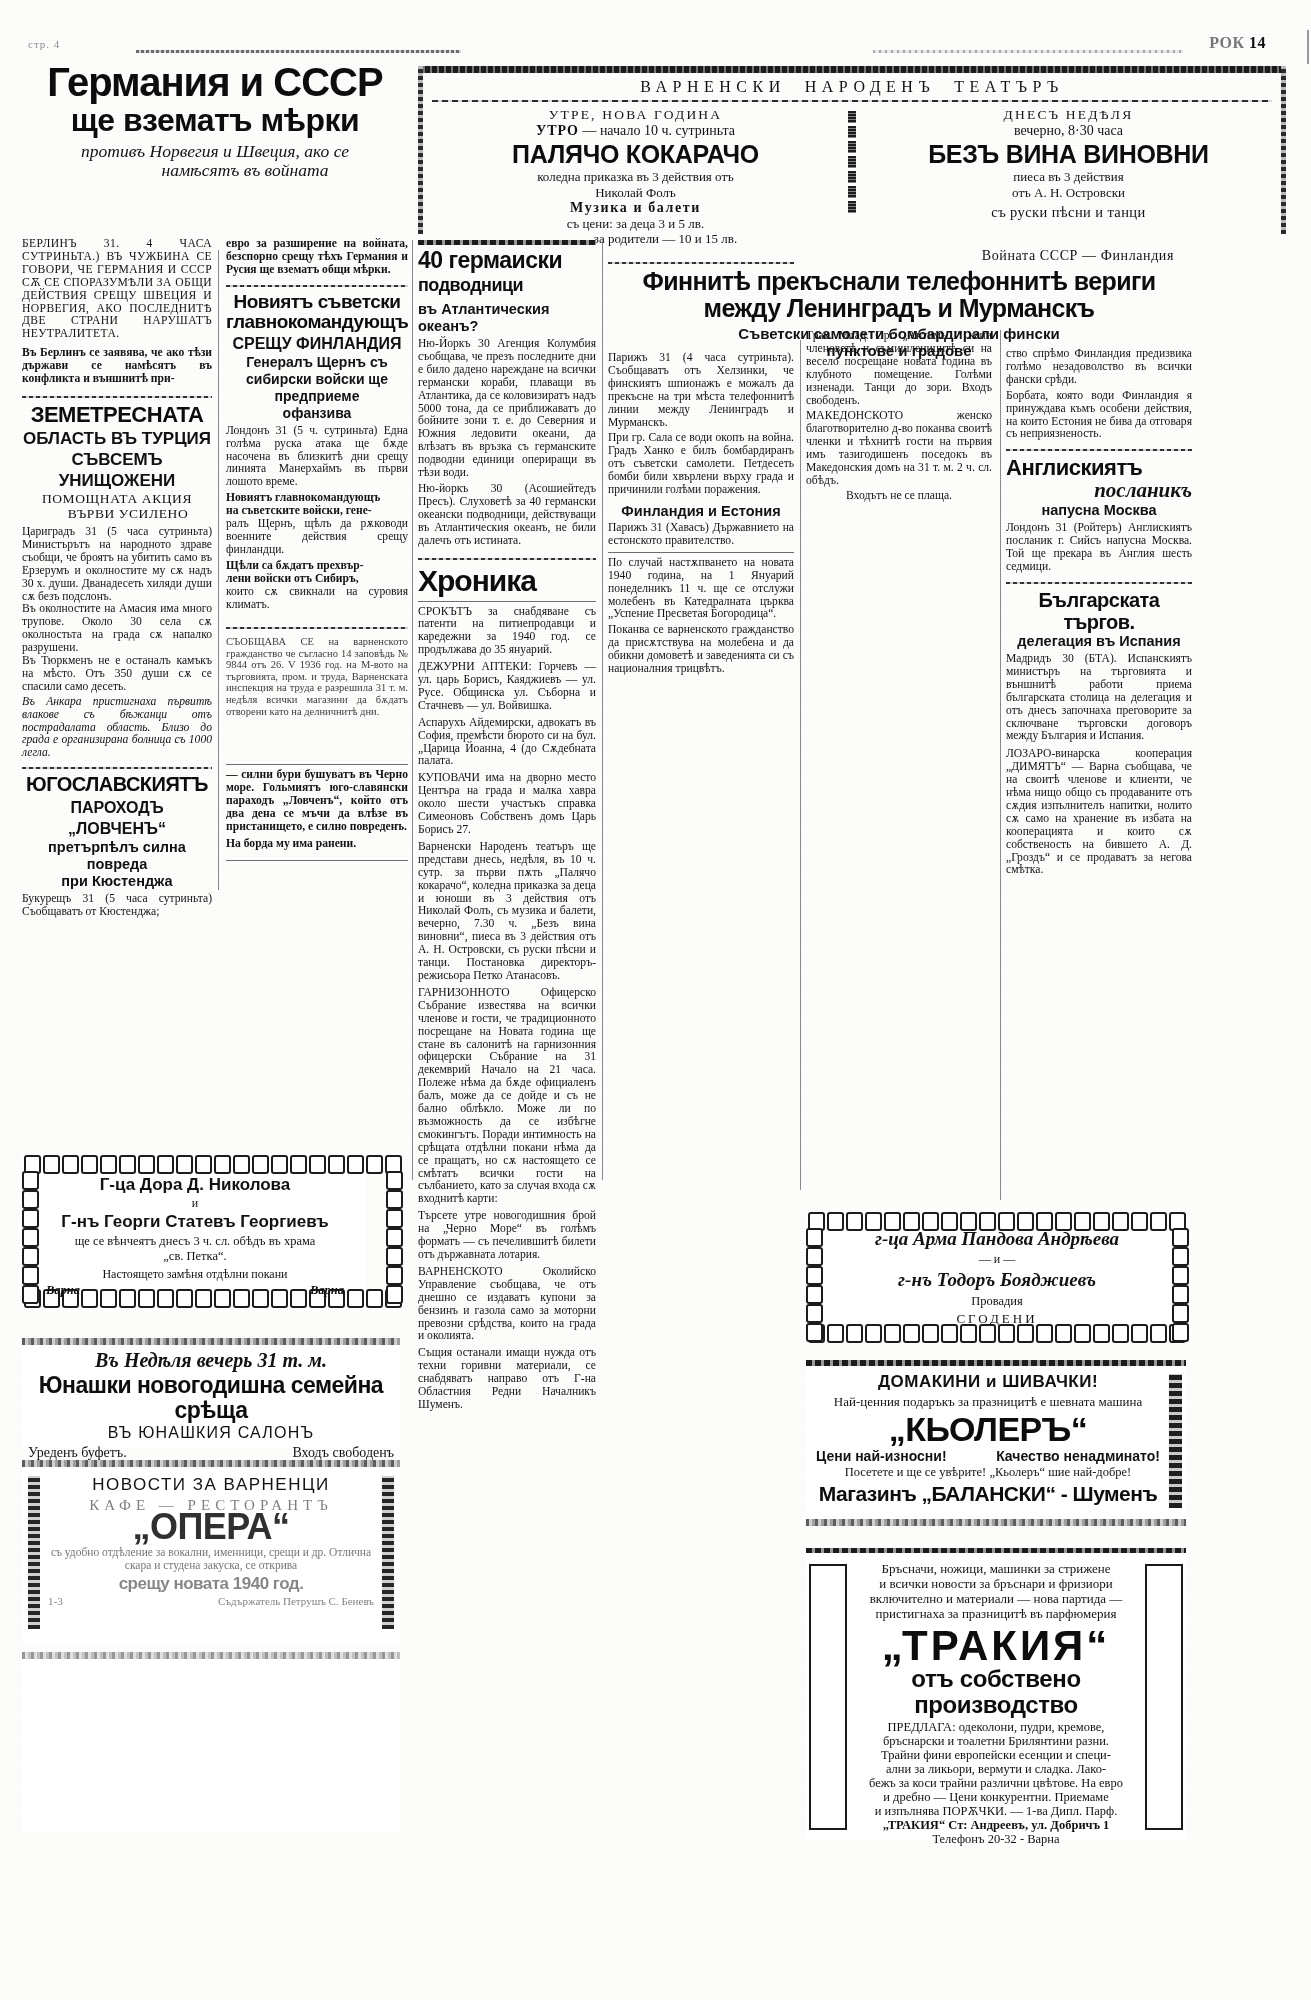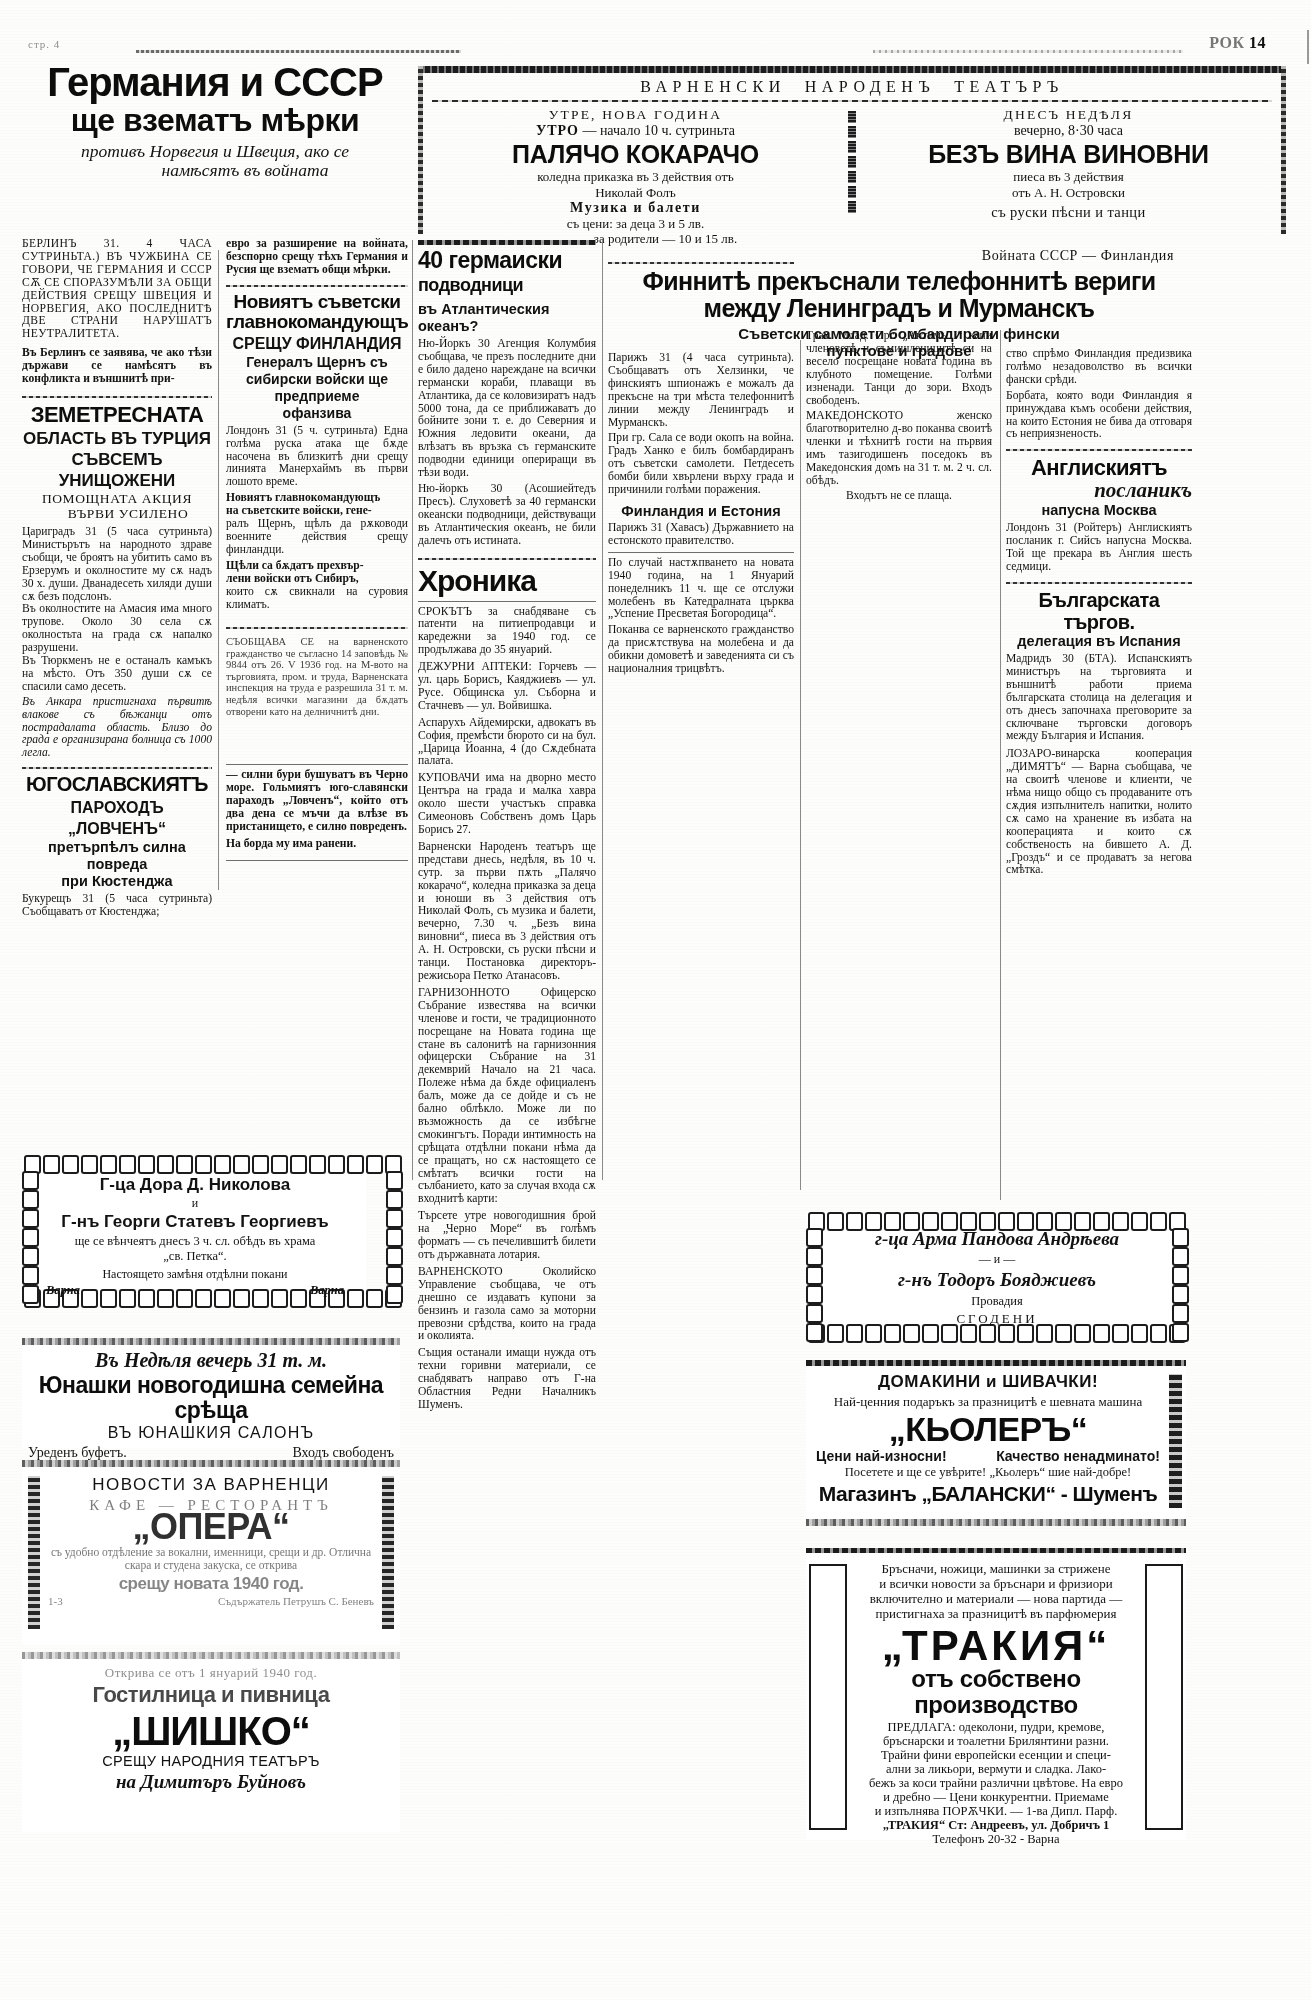--- a/index.html
+++ b/index.html
@@ -274,21 +274,21 @@
     <div class="body-txt">Трак. Млад. Орг. „Антимъ I“ кани членоветѣ и съмишленицитѣ си на весело посрещане новата година въ клубното помещение. Голѣми изненади. Танци до зори. Входъ свободенъ.</div>
     <div class="body-txt" style="margin-top:3px;">МАКЕДОНСКОТО женско благотворително д-во поканва своитѣ членки и тѣхнитѣ гости на първия имъ тазигодишенъ поседокъ въ Македонския домъ на 31 т. м. 2 ч. сл. обѣдъ.</div>
     <div class="body-txt center" style="margin-top:2px;text-indent:0;">Входътъ не се плаща.</div>
   </div>
 
   <div class="col" style="left:1006px;top:348px;width:186px;">
     <div class="body-txt">ство спрѣмо Финландия предизвика голѣмо незадоволство въ всички фански срѣди.</div>
     <div class="body-txt" style="margin-top:3px;">Борбата, която води Финландия я принуждава къмъ особени действия, на които Естония не бива да отговаря съ неприязненость.</div>
 
     <div class="hr-dash" style="margin-top:8px;"></div>
-    <div class="woodtype" style="font-size:22px;line-height:23px;text-align:center;">Англискиятъ</div>
+    <div class="woodtype" style="font-size:22px;line-height:23px;text-align:left;">Англискиятъ</div>
     <div class="script" style="font-size:21px;line-height:23px;text-align:right;font-weight:bold;">посланикъ</div>
     <div class="hd2" style="font-size:14.5px;">напусна Москва</div>
     <div class="body-txt" style="margin-top:3px;">Лондонъ 31 (Ройтеръ) Англискиятъ посланик г. Сийсъ напусна Москва. Той ще прекара въ Англия шесть седмици.</div>
 
     <div class="hr-dash" style="margin-top:8px;"></div>
     <div class="woodtype" style="font-size:20px;line-height:22px;">Българската търгов.</div>
     <div class="hd2" style="font-size:14.5px;">делегация въ Испания</div>
     <div class="body-txt" style="margin-top:3px;">Мадридъ 30 (БТА). Испанскиятъ министъръ на търговията и външнитѣ работи приема българската столица на делегация и отъ днесъ започнаха преговорите за сключване търговски договоръ между България и Испания.</div>
     <div class="body-txt" style="margin-top:5px;">ЛОЗАРО-винарска кооперация „ДИМЯТЪ“ — Варна съобщава, че на своитѣ членове и клиенти, че нѣма нищо общо съ продаваните отъ сѫдия изпълнителъ напитки, нолито сѫ само на хранение въ избата на кооперацията и които сѫ собственость на бившето А. Д. „Гроздъ“ и се продаватъ за негова смѣтка.</div>
   </div>
@@ -390,27 +390,20 @@
       <div class="woodtype" style="font-size:17px;line-height:19px;opacity:.5;margin-top:2px;">срещу новата 1940 год.</div>
       <div style="display:flex;justify-content:space-between;font-size:11px;opacity:.55;margin-top:2px;">
         <span>1-3</span>
         <span>Съдържатель Петрушъ С. Беневъ</span>
       </div>
     </div>
   </div>
 
   <div class="ad" style="left:22px;top:1652px;width:378px;height:180px;">
     <div class="rule-grime" style="opacity:.55;"></div>
-    <div style="padding:6px 18px 0;">
-      <div style="text-align:center;font-size:13px;opacity:.5;letter-spacing:.5px;">Открива се отъ 1 януарий 1940 год.</div>
-      <div class="woodtype" style="font-size:22px;line-height:24px;opacity:.75;margin-top:2px;">Гостилница и пивница</div>
-      <div class="woodtype" style="font-size:40px;line-height:44px;letter-spacing:-1px;margin-top:2px;">„ШИШКО“</div>
-      <div class="hl-sans" style="text-align:center;font-size:14.5px;letter-spacing:.3px;">СРЕЩУ НАРОДНИЯ ТЕАТЪРЪ</div>
-      <div class="script" style="text-align:center;font-size:19px;font-weight:bold;margin-top:2px;">на Димитъръ Буйновъ</div>
-    </div>
   </div>
 
   <div class="ad" style="left:806px;top:1212px;width:380px;height:128px;">
     <div class="chain" id="chain2">
         <i style="left: 2px; top: 0px;"></i>
         <i style="left: 2px; top: 112px;"></i>
         <i style="left: 21px; top: 0px;"></i>
         <i style="left: 21px; top: 112px;"></i>
         <i style="left: 40px; top: 0px;"></i>
         <i style="left: 40px; top: 112px;"></i>

